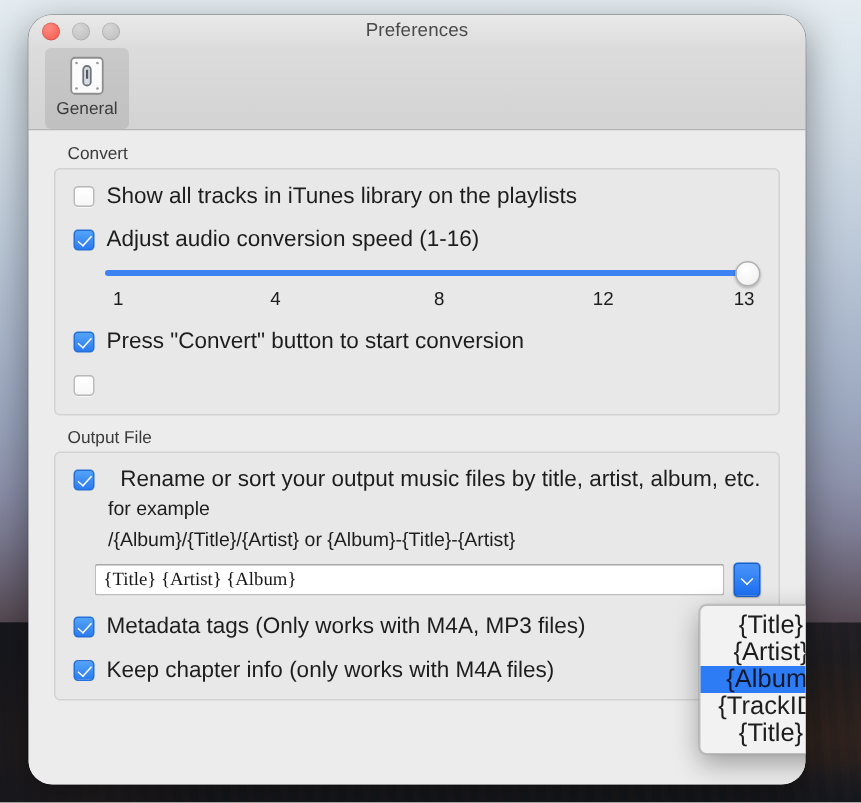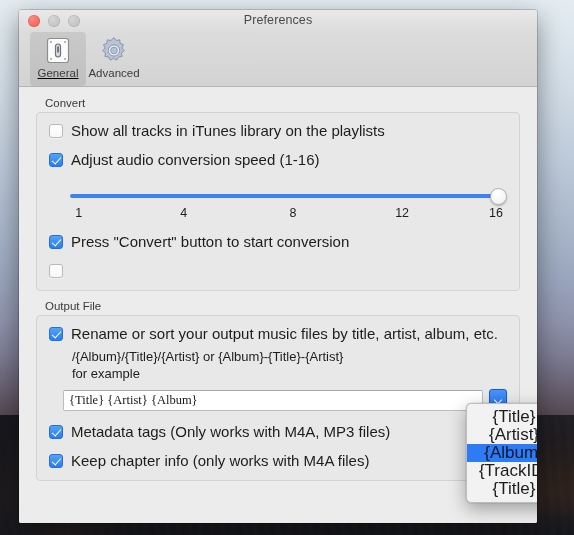--- a/index.html
+++ b/index.html
@@ -46,21 +46,21 @@
         rgba(60,38,28,.22) 5px, rgba(60,38,28,.22) 11px);
     pointer-events: none;
   }
 
   
   #window {
     position: absolute;
     left: 19px; top: 10px;
     width: 518px; height: 513px;
     background: #ececec;
-    border-radius: 2px;
+    border-radius: 16px;
     box-shadow: 0 8px 26px rgba(0,0,0,.42), 0 0 0 .5px rgba(0,0,0,.32);
     overflow: hidden;
     display: flex;
     flex-direction: column;
   }
 
   
   .titlebar {
     height: 22px;
     background: linear-gradient(to bottom, #e9e9e9 0%, #dcdcdc 100%);
@@ -91,21 +91,21 @@
     flex: 0 0 auto;
   }
   .tb-item {
     width: 56px;
     padding-top: 2px;
     text-align: center;
     border-radius: 4px;
     cursor: default;
     user-select: none;
   }
-  .tb-item.selected { background: rgba(0,0,0,.085); height: 54px; text-decoration: underline; }
+  .tb-item.selected { background: rgba(0,0,0,.085); height: 54px; }
   .tb-icon { height: 34px; display: flex; align-items: center; justify-content: center; }
   .tb-label { font-size: 11.5px; color: #3c3c3c; margin-top: -1px; }
 
   
   .content {
     flex: 1 1 auto;
     background: #ececec;
     padding: 10px 17px 14px 17px;
     position: relative;
   }
@@ -293,87 +293,75 @@
             <circle cx="8" cy="6" r="0.9" fill="#9a9a9a"></circle>
             <circle cx="22" cy="6" r="0.9" fill="#9a9a9a"></circle>
             <circle cx="8" cy="23" r="0.9" fill="#9a9a9a"></circle>
             <circle cx="22" cy="23" r="0.9" fill="#9a9a9a"></circle>
             <rect x="12.5" y="8" width="5" height="13" rx="2.4" fill="#d9dde3" stroke="#6f737a" stroke-width="1.2"></rect>
             <rect x="14.3" y="10.5" width="1.5" height="6" fill="#55595f"></rect>
           </svg>
         </div>
         <div class="tb-label">General</div>
       </div>
-      <div class="tb-item">
-        <div class="tb-icon">
-          <svg width="32" height="32" viewBox="0 0 32 32">
-            <g fill="#b8c4d4" stroke="#8996aa" stroke-width="1">
-              <path d="M16 2.5l2.1 3.0 3.6-0.7 0.4 3.6 3.4 1.3-1.6 3.3 2.4 2.7-2.9 2.2 0.7 3.6-3.6 0.4-1.8 3.2-3.2-1.7-3.2 1.7-1.8-3.2-3.6-0.4 0.7-3.6-2.9-2.2 2.4-2.7-1.6-3.3 3.4-1.3 0.4-3.6 3.6 0.7z"></path>
-            </g>
-            <circle cx="16" cy="15.5" r="5.6" fill="#eef2f7" stroke="#8996aa" stroke-width="1"></circle>
-            <circle cx="16" cy="15.5" r="3.4" fill="#b4c1d2" stroke="#8996aa" stroke-width="0.9"></circle>
-          </svg>
-        </div>
-        <div class="tb-label">Advanced</div>
-      </div>
     </div>
 
     <div class="content">
 
       <div class="group-wrap">
         <div class="group-title">Convert</div>
         <div class="group-box">
 
           <div class="cb-row">
             <div class="cb off"></div>
             <div class="cb-label">Show all tracks in iTunes library on the playlists</div>
           </div>
 
-          <div class="cb-row" style="margin-bottom:24px;">
+          <div class="cb-row" style="margin-bottom:10px;">
             <div class="cb on"></div>
             <div class="cb-label">Adjust audio conversion speed (1-16)</div>
           </div>
 
           <div class="slider-block">
             <div class="slider-track-wrap">
               <div class="slider-track"></div>
               <div class="slider-thumb"></div>
             </div>
             <div class="slider-ticks">
               <span style="left:2%">1</span>
               <span style="left:26%">4</span>
               <span style="left:51%">8</span>
               <span style="left:76%">12</span>
-              <span style="left:97.5%">16</span>
+              <span style="left:97.5%">13</span>
             </div>
           </div>
 
           <div class="cb-row">
             <div class="cb on"></div>
             <div class="cb-label">Press "Convert" button to start conversion</div>
           </div>
 
           <div class="cb-row">
             <div class="cb off"></div>
           </div>
 
         </div>
       </div>
 
       <div class="group-wrap">
         <div class="group-title">Output File</div>
         <div class="group-box">
 
-          <div class="cb-row" style="margin-bottom:8px;">
+          <div class="cb-row" style="margin-bottom:8px;justify-content:space-between;">
             <div class="cb on"></div>
             <div class="cb-label">Rename or sort your output music files by title, artist, album, etc.</div>
           </div>
 
+          <div class="example-line first">for example</div>
           <div class="example-line">/{Album}/{Title}/{Artist} or {Album}-{Title}-{Artist}</div>
-          <div class="example-line first">for example</div>
 
           <div class="input-row">
             <input class="text-field" type="text" value="{Title} {Artist} {Album}" style="">
             <div class="dd-button">
               <span></span>
             </div>
           </div>
 
           <div class="cb-row">
             <div class="cb on"></div>

